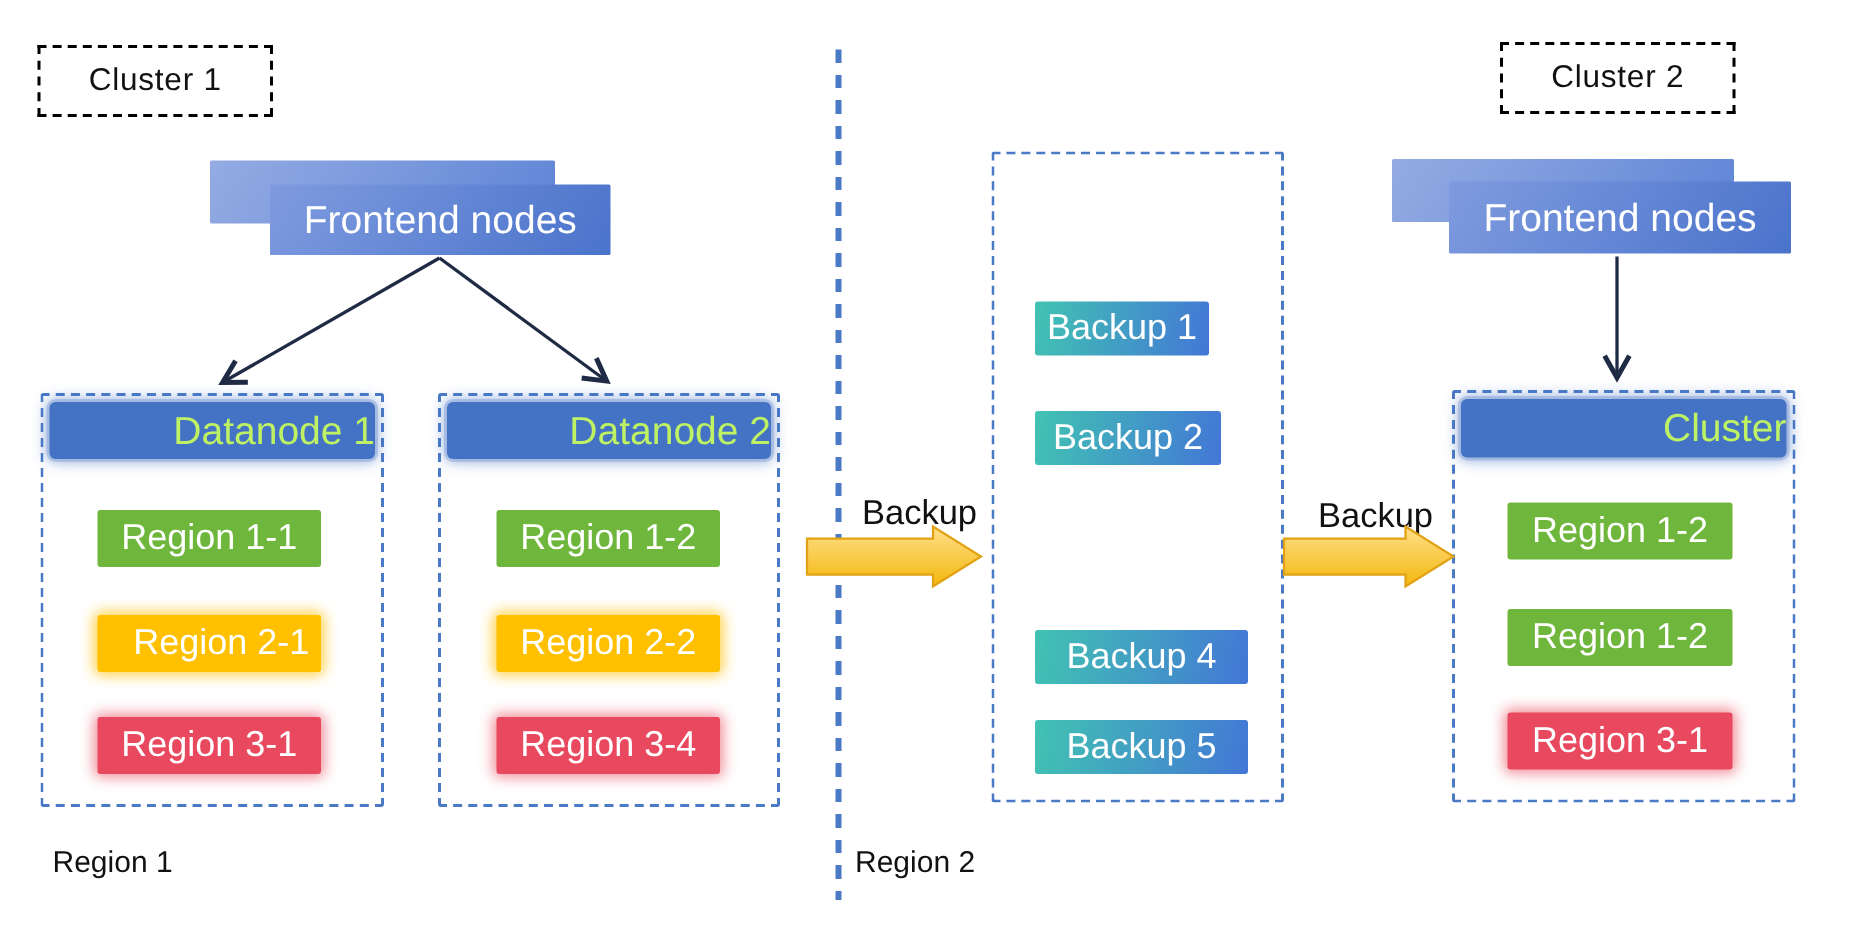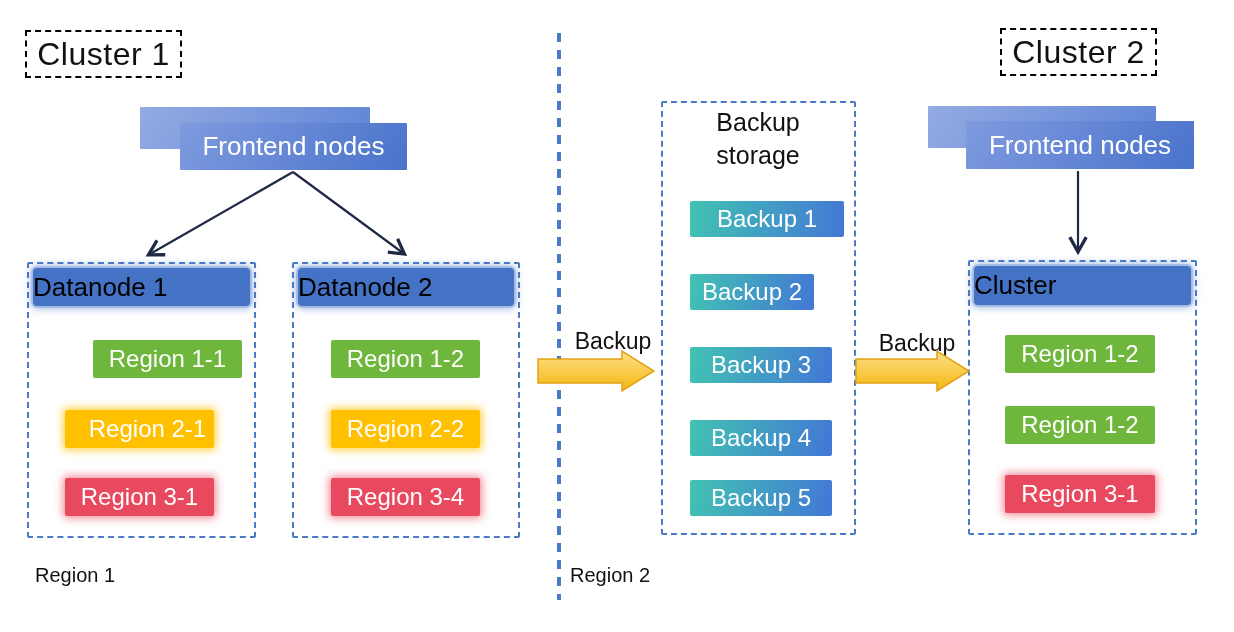--- a/index.html
+++ b/index.html
@@ -4,35 +4,35 @@
 <style>
   html,body{margin:0;padding:0;background:#fff;}
   #canvas{
     position:relative;width:1234px;height:632px;background:#fff;overflow:hidden;
     font-family:"Liberation Sans", sans-serif;
   }
   .abs{position:absolute;box-sizing:border-box;}
   
   .cluster-label{
     border:2.5px dashed #000;display:flex;align-items:center;justify-content:center;
-    font-size:32px;color:#111;background:#fff;letter-spacing:.5px;
+    font-size:21px;color:#111;background:#fff;letter-spacing:.5px;
   }
   
   .fe-back{background:linear-gradient(125deg,#94abe3 0%,#5f85d6 100%);border-radius:1px;}
   .fe-front{
     background:linear-gradient(125deg,#7f9bdf 0%,#4a73cb 100%);border-radius:1px;
     display:flex;align-items:center;justify-content:center;
     color:#fff;font-size:26px;
   }
   
   .node-box{border:2.5px dashed #4a7ac6;border-radius:2px;background:#fff;}
   
   .dn-header{
-    background:#4472c4;border-radius:4px;display:flex;align-items:center;justify-content:flex-start;
-    color:#000000;font-size:26px;
+    background:#4472c4;border-radius:4px;display:flex;align-items:center;justify-content:flex-end;
+    color:#bef264;font-size:26px;
     box-shadow:0 0 0 2px rgba(130,160,215,.45),0 0 9px 2px rgba(68,114,196,.55);
   }
   
   .region{
     display:flex;align-items:center;justify-content:center;border-radius:2px;
     color:#fff;font-size:24px;
   }
   .region.green{background:#6fb73c;}
   .region.yellow{background:#ffc000;box-shadow:0 0 9px 2px rgba(255,192,0,.75);}
   .region.red{background:#e9495e;box-shadow:0 0 9px 2px rgba(233,73,94,.65);}
@@ -63,21 +63,21 @@
 
   <div class="abs fe-back" style="left:140px;top:107px;width:230px;height:42px;"></div>
   <div class="abs fe-front" style="left:180px;top:123px;width:227px;height:47px;">
     <span>Frontend nodes</span>
   </div>
 
   <div class="abs node-box" style="left:27px;top:262px;width:229px;height:276px;"></div>
   <div class="abs dn-header" style="left:33px;top:268px;width:217px;height:38px;">
     <span>Datanode 1</span>
   </div>
-  <div class="abs region green" style="left:65px;top:340px;width:149px;height:38px;margin-left:28px;">
+  <div class="abs region green" style="left:65px;top:340px;width:149px;height:38px;">
     <span>Region 1-1</span>
   </div>
   <div class="abs region yellow" style="left:65px;top:410px;width:149px;height:38px;padding-left:16px;">
     <span>Region 2-1</span>
   </div>
   <div class="abs region red" style="left:65px;top:478px;width:149px;height:38px;">
     <span>Region 3-1</span>
   </div>
 
   <div class="abs node-box" style="left:292px;top:262px;width:228px;height:276px;"></div>
@@ -94,29 +94,25 @@
     <span>Region 3-4</span>
   </div>
 
   <div class="abs zone-label" style="left:35px;top:564px;">Region 1</div>
 
   <div class="abs divider-v" style="left:557px;top:33px;height:567px;"></div>
 
   <div class="abs flow-label" style="left:568px;top:328px;width:90px;">Backup</div>
 
   <div class="abs node-box" style="left:661px;top:101px;width:195px;height:434px;"></div>
-  <div class="abs bs-title" style="left:688px;top:106px;width:140px;">Backup storage</div>
-  <div class="abs backup-item" style="left:690px;top:201px;width:154px;height:36px;">
+  <div class="abs backup-item" style="left:690px;top:201px;width:116px;height:36px;">
     <span>Backup 1</span>
   </div>
   <div class="abs backup-item" style="left:690px;top:274px;width:124px;height:36px;">
     <span>Backup 2</span>
-  </div>
-  <div class="abs backup-item" style="left:690px;top:347px;width:142px;height:36px;">
-    <span>Backup 3</span>
   </div>
   <div class="abs backup-item" style="left:690px;top:420px;width:142px;height:36px;">
     <span>Backup 4</span>
   </div>
   <div class="abs backup-item" style="left:690px;top:480px;width:142px;height:36px;">
     <span>Backup 5</span>
   </div>
 
   <div class="abs flow-label" style="left:872px;top:330px;width:90px;">Backup</div>
 

